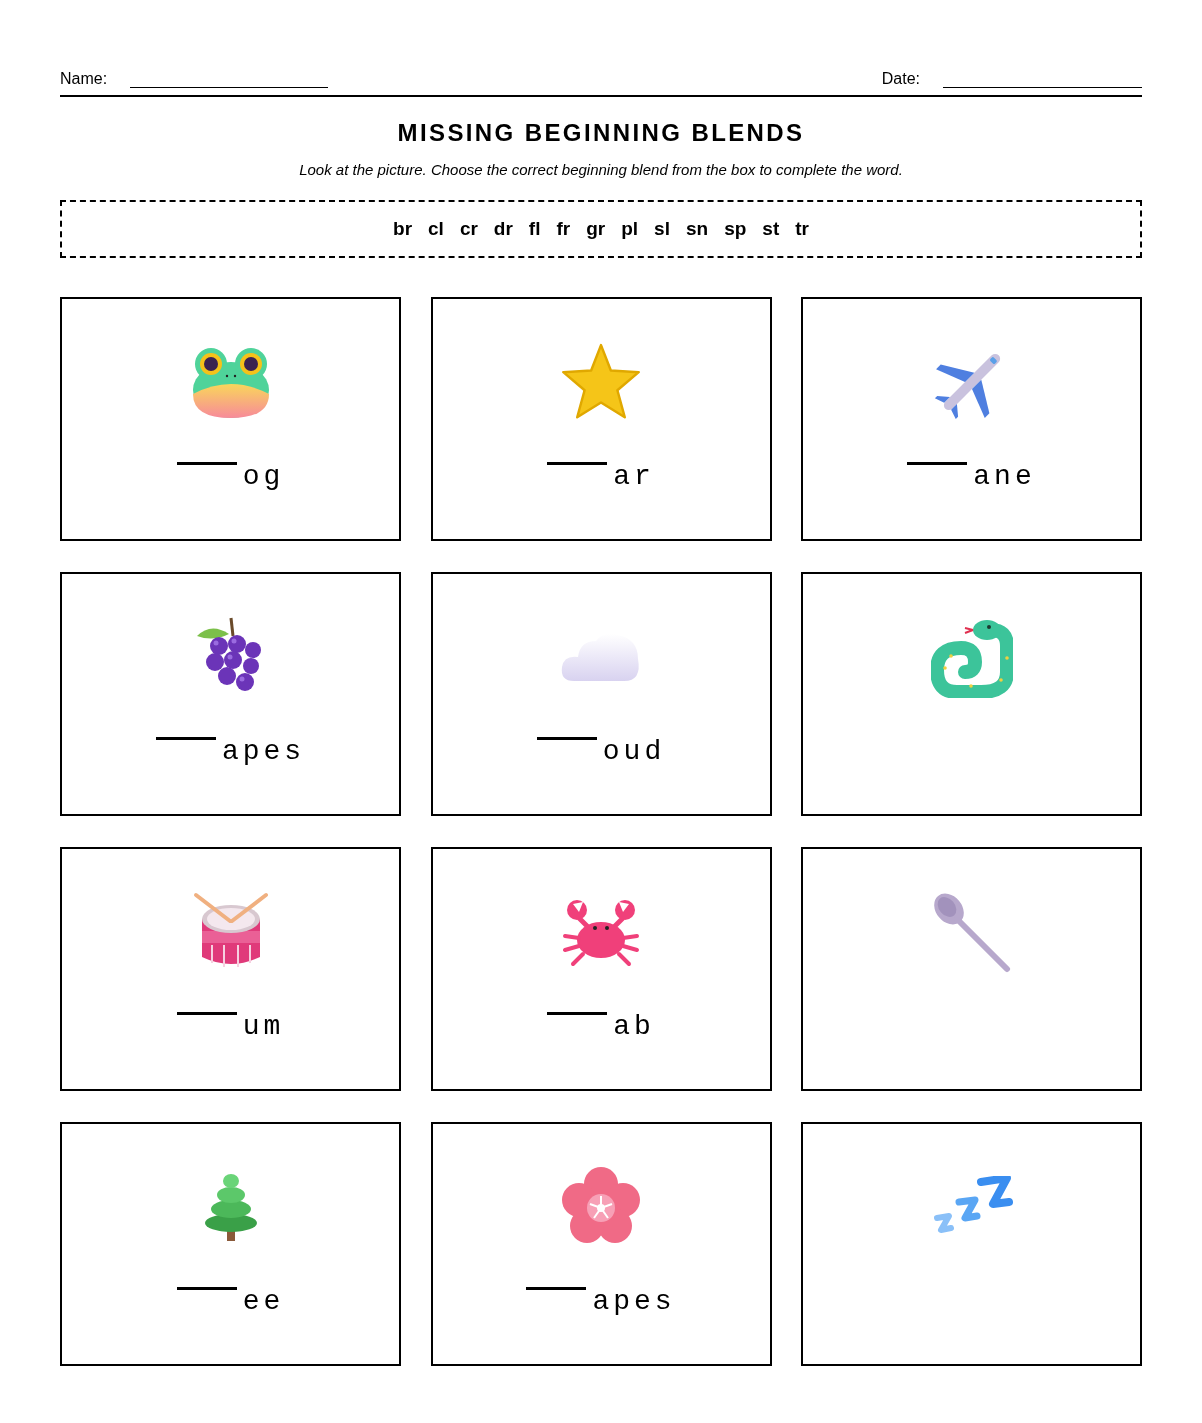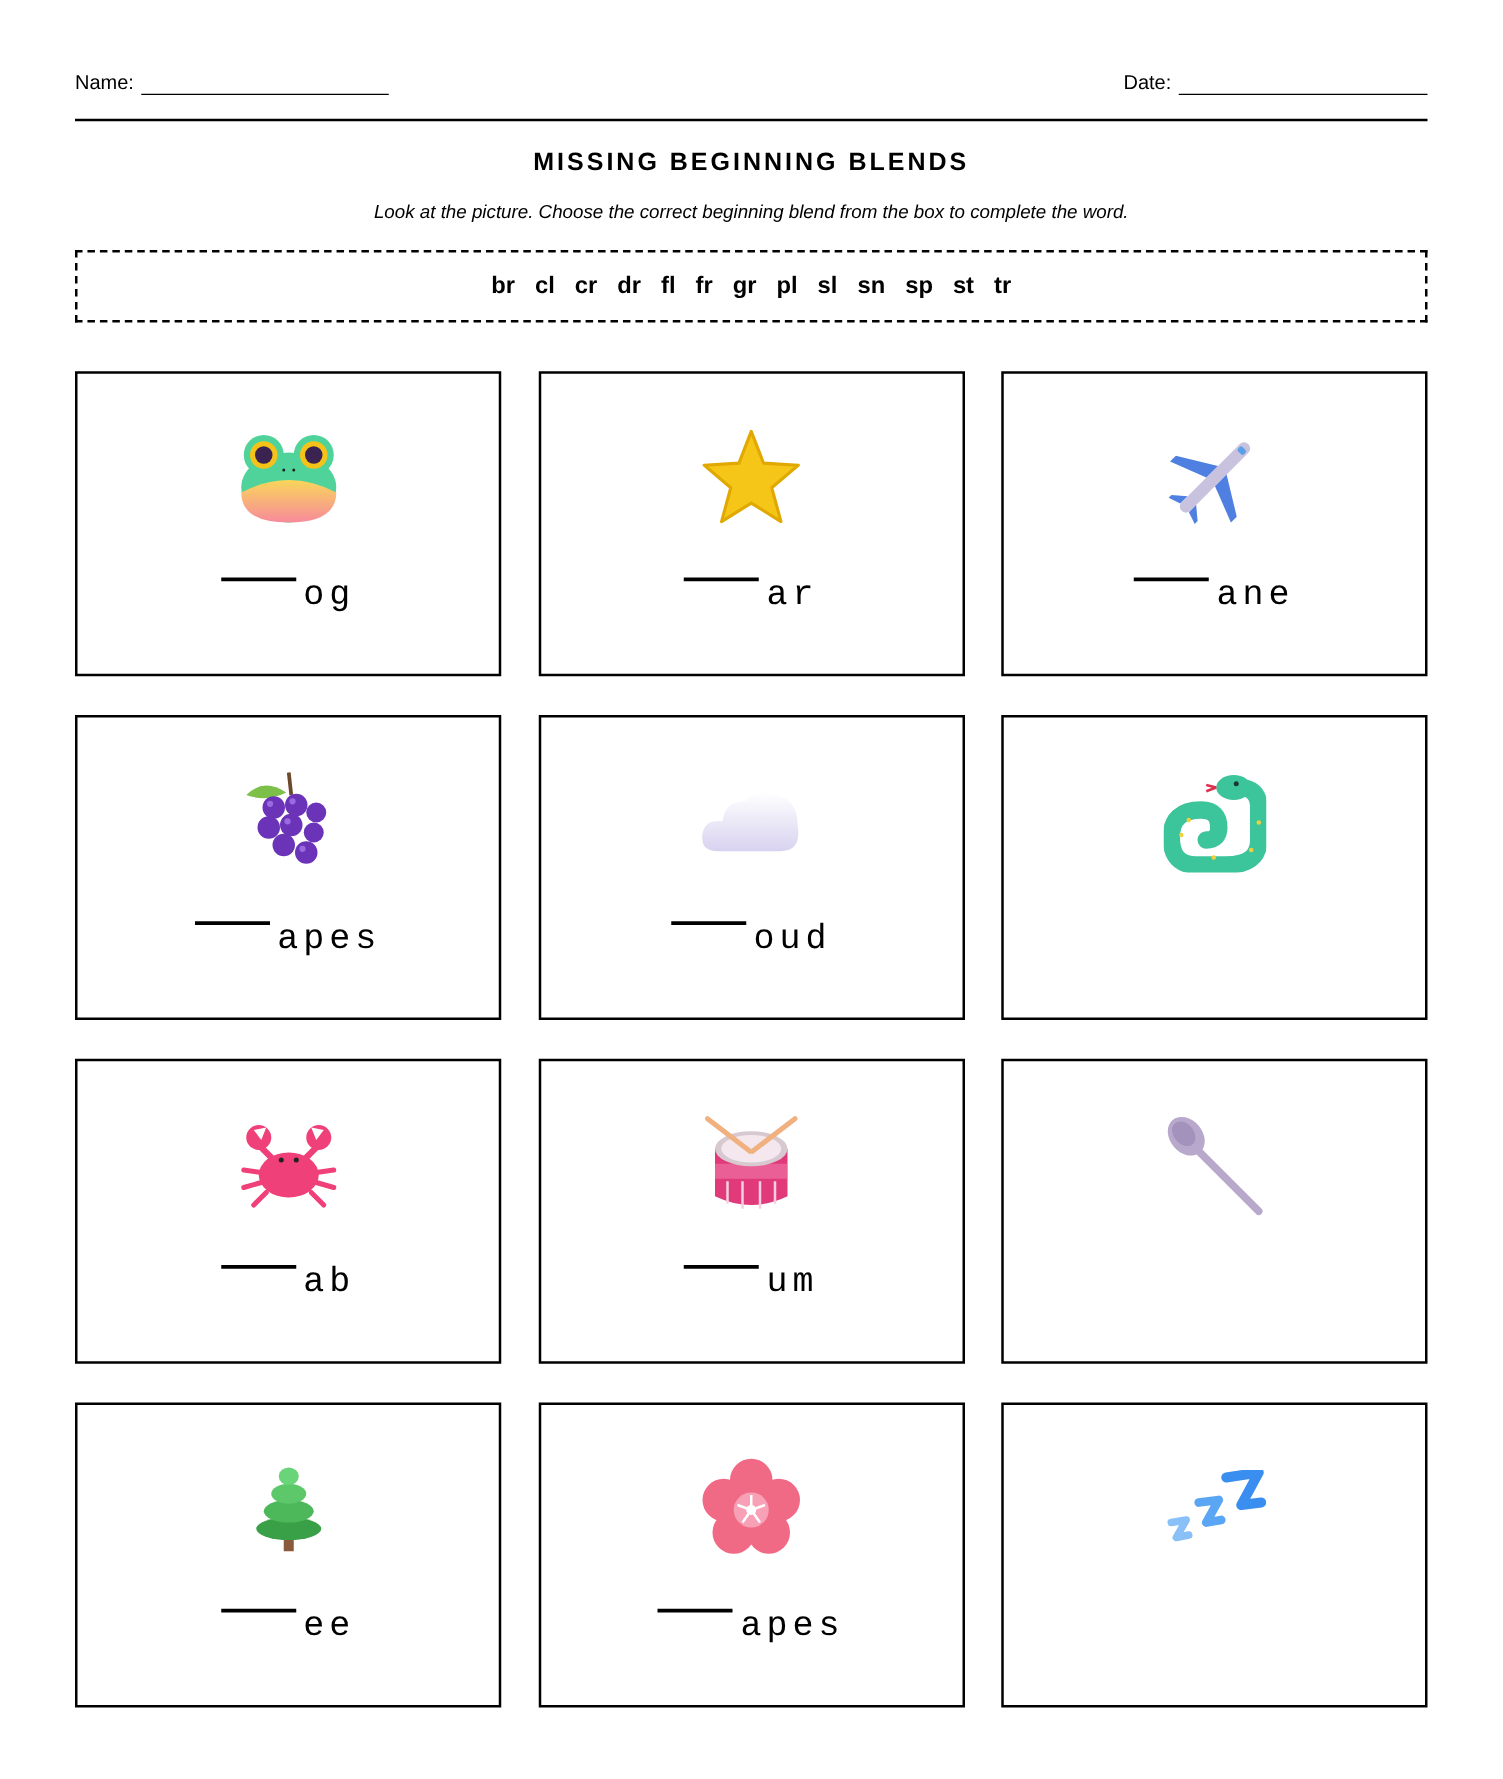--- a/index.html
+++ b/index.html
@@ -1,25 +1,25 @@
 <!DOCTYPE html>
 <html><head>
 <meta charset="utf-8">
 <style>
   html, body { margin: 0; padding: 0; background: #ffffff; }
   body { width: 1202px; height: 1423px; position: relative; font-family: "Liberation Sans", sans-serif; color: #000; }
   .header-row { position: absolute; top: 58px; left: 60px; width: 1082px; height: 22px; }
-  .field { position: absolute; top: 0; font-size: 16px; display: flex; align-items: flex-end; }
+  .field { position: absolute; top: 12px; font-size: 16px; display: flex; align-items: flex-end; gap: 17px; }
   .field.name { left: 0; }
   .field.date { right: 0; }
   .field .line { display: inline-block; border-bottom: 1px solid #000; margin-left: 6px; height: 16px; }
   .field.name .line { width: 198px; }
   .field.date .line { width: 199px; }
   .rule { position: absolute; top: 95px; left: 60px; width: 1082px; height: 0; border-top: 2px solid #000; }
-  .title { position: absolute; top: 119px; left: 0; width: 1202px; text-align: center; font-size: 20px; font-weight: bold; letter-spacing: 2.4px; }
+  .title { position: absolute; top: 119px; left: 0; width: 1202px; text-align: center; font-size: 24px; font-weight: bold; letter-spacing: 2.4px; }
   .instructions { position: absolute; top: 161px; left: 0; width: 1202px; text-align: center; font-size: 15px; font-style: italic; }
   .blend-box { position: absolute; top: 200px; left: 60px; width: 1078px; height: 54px; border: 2px dashed #000; display: flex; justify-content: center; align-items: center; }
   .blend { font-size: 19px; font-weight: bold; margin: 0 8px; }
   .grid { position: absolute; top: 297px; left: 60px; width: 1082px; display: grid; grid-template-columns: 341px 341px 341px; column-gap: 29.5px; row-gap: 31px; }
   .card { width: 337px; height: 240px; border: 2px solid #000; position: relative; background: #fff; }
   .pic { position: absolute; top: 38px; left: 0; width: 100%; height: 90px; display: flex; justify-content: center; align-items: center; }
   .word { position: absolute; top: 163px; left: 0; width: 100%; display: flex; justify-content: center; align-items: flex-start; }
   .blank { display: inline-block; width: 60px; border-bottom: 3px solid #000; margin-right: 6px; margin-bottom: 6px; }
   .ending { font-family: "Liberation Mono", monospace; font-size: 28px; letter-spacing: 4px; line-height: 30px; }
   svg { display: block; }
@@ -178,50 +178,20 @@
             <circle cx="76" cy="42" r="1.8"></circle>
             <circle cx="70" cy="64" r="1.8"></circle>
             <circle cx="40" cy="70" r="1.8"></circle>
           </g>
       </svg>
     </div>
   </div>
 
   <div class="card">
     <div class="pic">
-      <svg width="80" height="72" viewBox="0 0 80 72">
-        <g fill="#f0407a">
-          <ellipse cx="40" cy="44" rx="24" ry="18"></ellipse>
-          <circle cx="16" cy="14" r="10"></circle>
-            <circle cx="64" cy="14" r="10"></circle>
-          <path d="M18 22 L28 32" stroke="#f0407a" stroke-width="5"></path>
-          <path d="M62 22 L52 32" stroke="#f0407a" stroke-width="5"></path>
-        </g>
-        <g stroke="#f0407a" stroke-width="4" stroke-linecap="round" fill="none">
-          <path d="M18 42 L4 40"></path>
-            <path d="M18 50 L4 54"></path>
-            <path d="M22 58 L12 68"></path>
-          <path d="M62 42 L76 40"></path>
-            <path d="M62 50 L76 54"></path>
-            <path d="M58 58 L68 68"></path>
-        </g>
-        <path d="M12 8 L18 16 L22 6Z" fill="#fff"></path>
-          <path d="M68 8 L62 16 L58 6Z" fill="#fff"></path>
-        <circle cx="34" cy="32" r="2" fill="#222"></circle>
-          <circle cx="46" cy="32" r="2" fill="#222"></circle>
-      </svg>
-    </div>
-    <div class="word">
-      <span class="blank"></span>
-      <span class="ending">ab</span>
-    </div>
-  </div>
-
-  <div class="card">
-    <div class="pic">
       <svg width="82" height="82" viewBox="0 0 82 82">
         <path d="M12 28 L12 66 Q41 80 70 66 L70 28Z" fill="#e03a7a"></path>
         <path d="M12 40 L70 40 L70 52 L12 52Z" fill="#f07aa8" opacity="0.6"></path>
         <g stroke="#f6d0e0" stroke-width="2">
             <path d="M22 54 L22 72"></path>
             <path d="M34 54 L34 76"></path>
             <path d="M48 54 L48 76"></path>
             <path d="M60 54 L60 72"></path>
           </g>
         <ellipse cx="41" cy="28" rx="29" ry="14" fill="#d8c8d0"></ellipse>
@@ -231,20 +201,50 @@
       </svg>
     </div>
     <div class="word">
       <span class="blank"></span>
       <span class="ending">um</span>
     </div>
   </div>
 
   <div class="card">
     <div class="pic">
+      <svg width="80" height="72" viewBox="0 0 80 72">
+        <g fill="#f0407a">
+          <ellipse cx="40" cy="44" rx="24" ry="18"></ellipse>
+          <circle cx="16" cy="14" r="10"></circle>
+            <circle cx="64" cy="14" r="10"></circle>
+          <path d="M18 22 L28 32" stroke="#f0407a" stroke-width="5"></path>
+          <path d="M62 22 L52 32" stroke="#f0407a" stroke-width="5"></path>
+        </g>
+        <g stroke="#f0407a" stroke-width="4" stroke-linecap="round" fill="none">
+          <path d="M18 42 L4 40"></path>
+            <path d="M18 50 L4 54"></path>
+            <path d="M22 58 L12 68"></path>
+          <path d="M62 42 L76 40"></path>
+            <path d="M62 50 L76 54"></path>
+            <path d="M58 58 L68 68"></path>
+        </g>
+        <path d="M12 8 L18 16 L22 6Z" fill="#fff"></path>
+          <path d="M68 8 L62 16 L58 6Z" fill="#fff"></path>
+        <circle cx="34" cy="32" r="2" fill="#222"></circle>
+          <circle cx="46" cy="32" r="2" fill="#222"></circle>
+      </svg>
+    </div>
+    <div class="word">
+      <span class="blank"></span>
+      <span class="ending">ab</span>
+    </div>
+  </div>
+
+  <div class="card">
+    <div class="pic">
       <svg width="82" height="82" viewBox="0 0 82 82">
         <ellipse cx="18" cy="18" rx="13" ry="17" transform="rotate(-40 18 18)" fill="#b7a8cc"></ellipse>
         <ellipse cx="16" cy="16" rx="8" ry="11" transform="rotate(-40 16 16)" fill="#a292bc"></ellipse>
         <path d="M26 28 L76 78" stroke="#b7a8cc" stroke-width="6" stroke-linecap="round"></path>
       </svg>
     </div>
   </div>
 
   <div class="card">
     <div class="pic">

